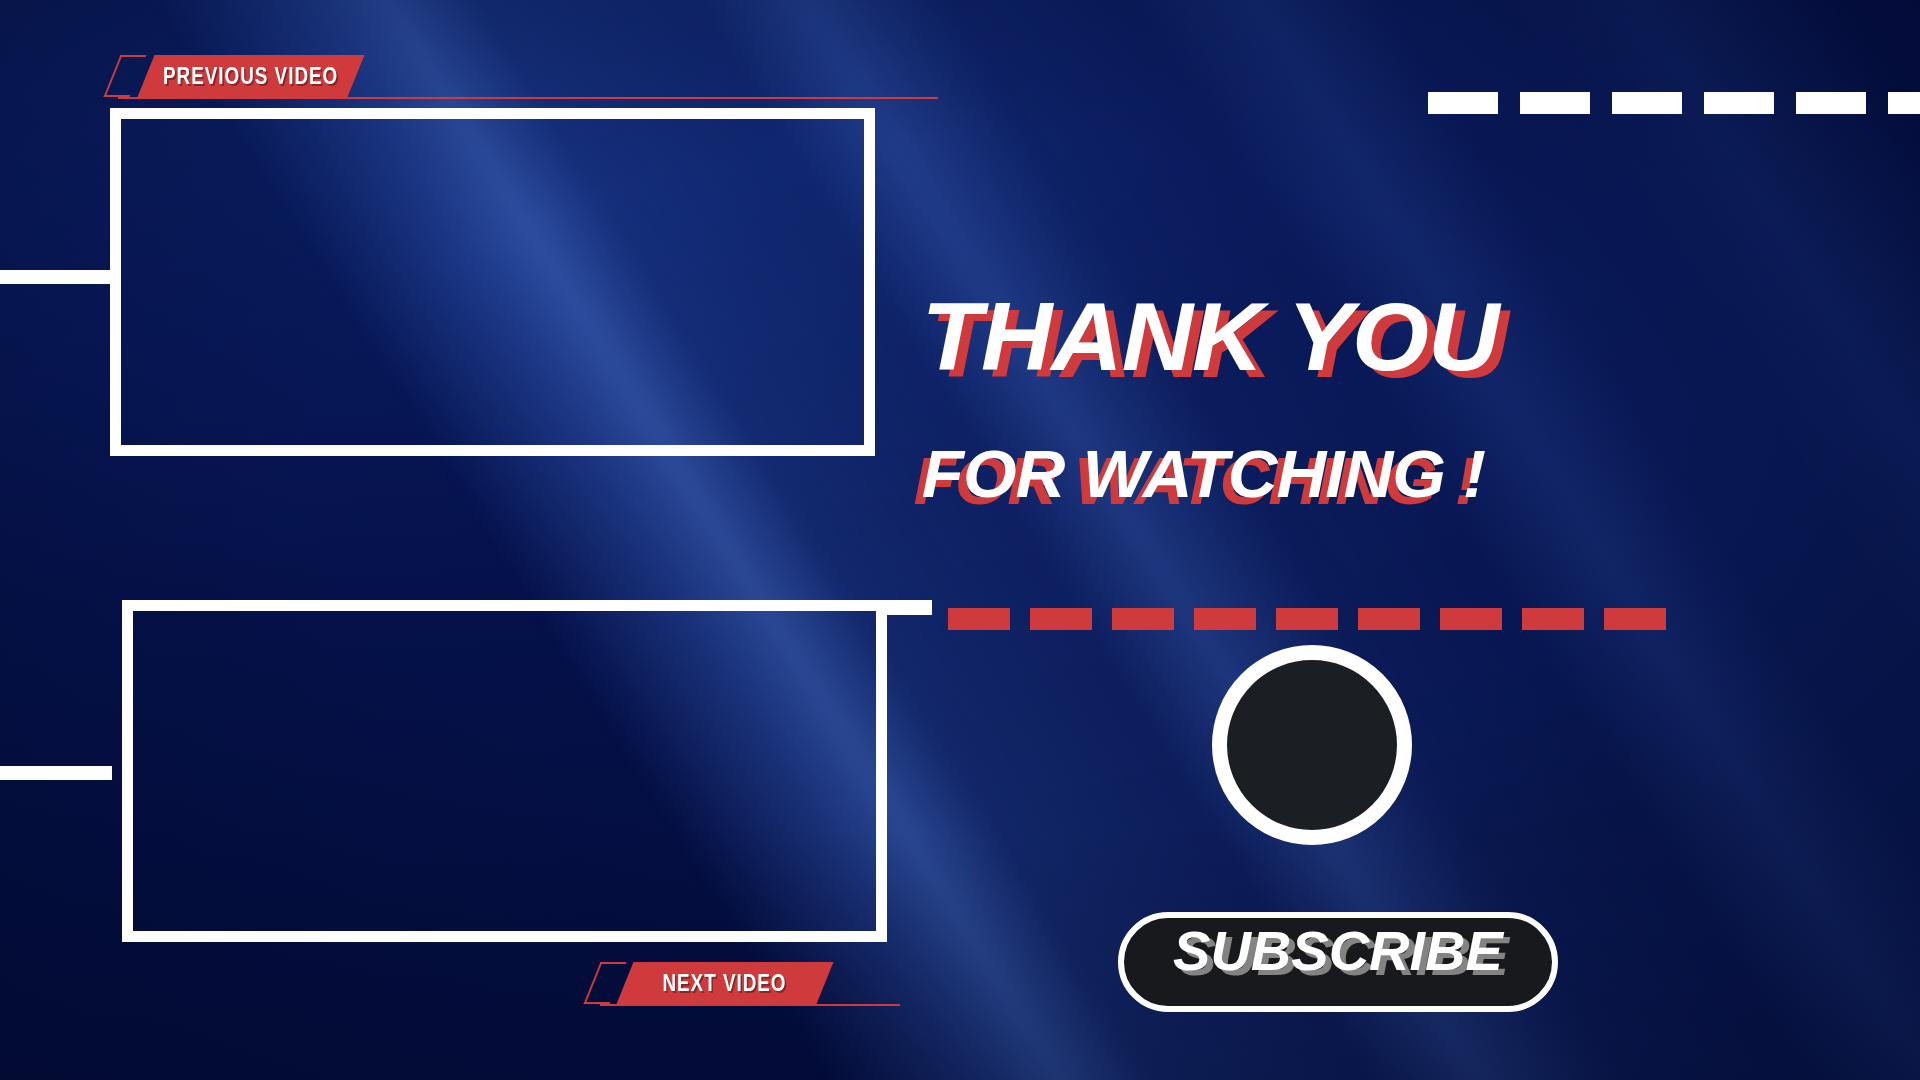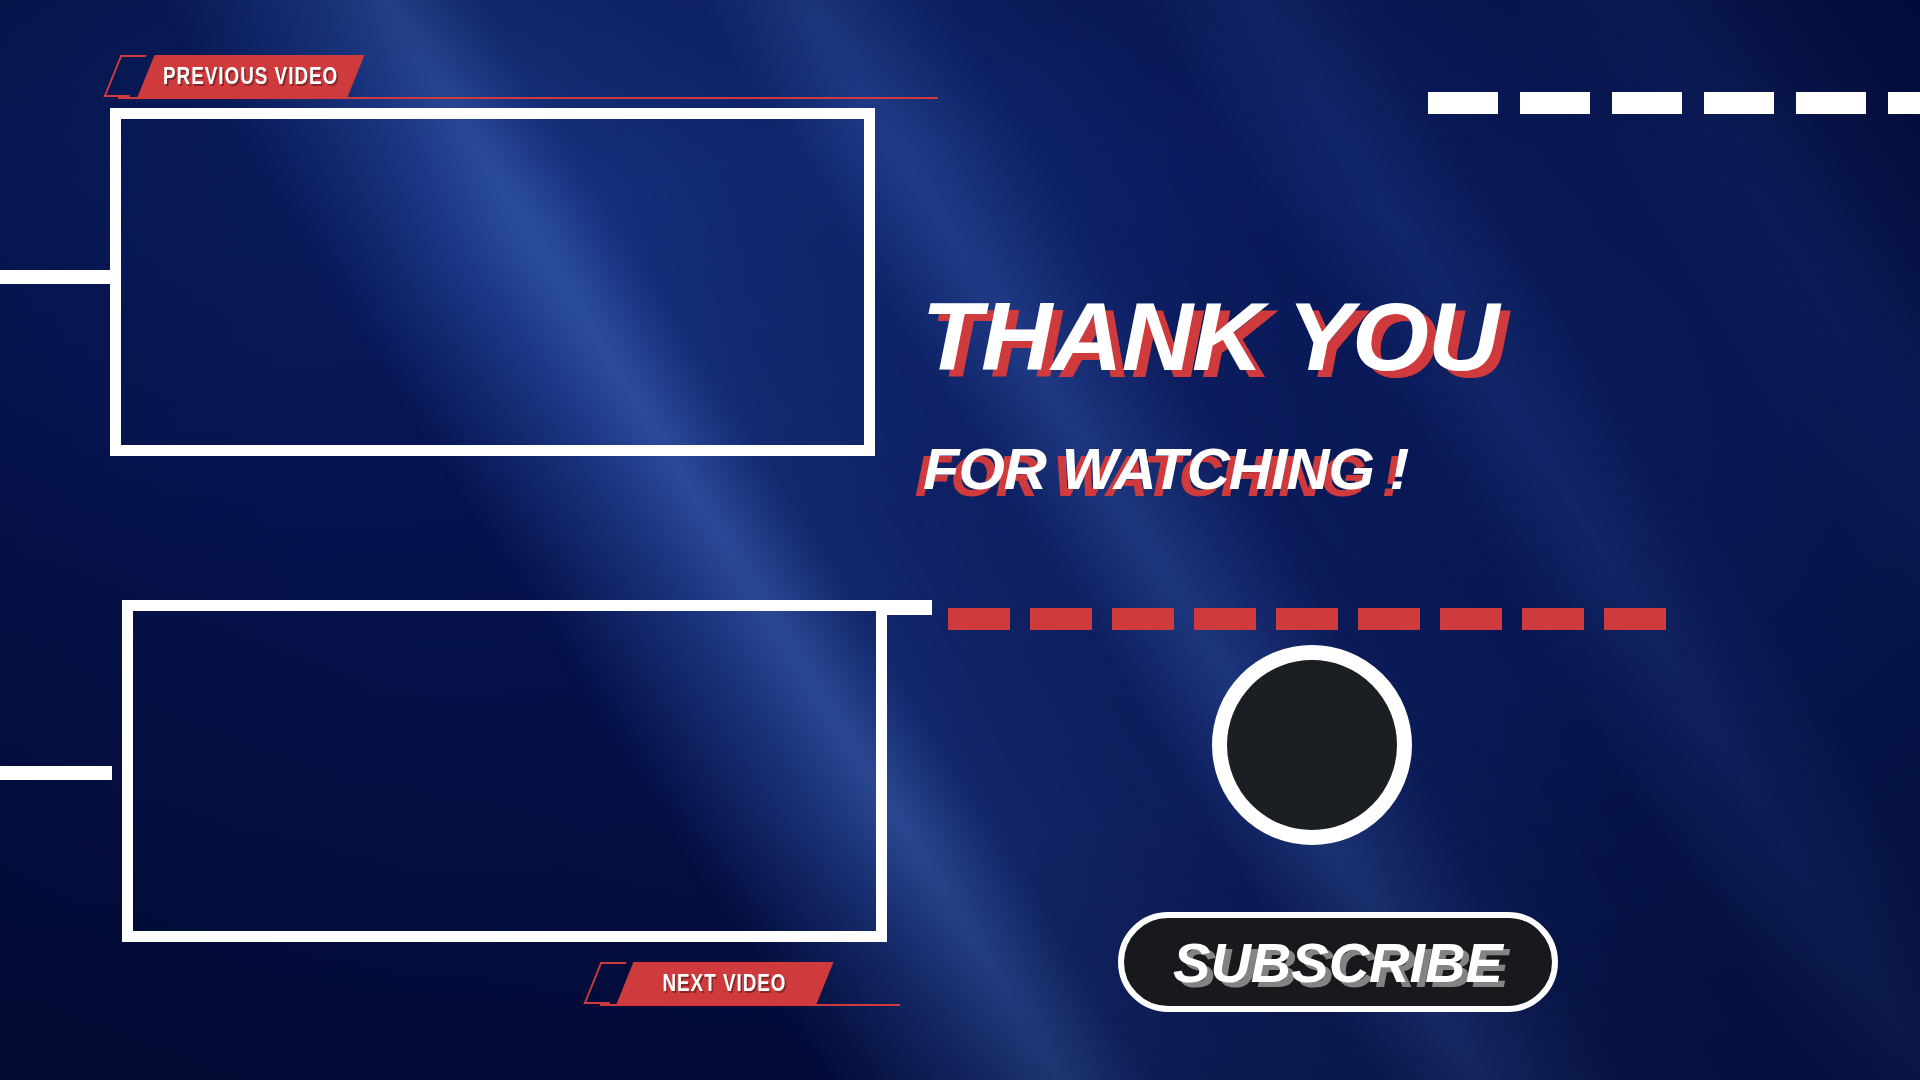--- a/index.html
+++ b/index.html
@@ -163,21 +163,21 @@
     line-height: 1;
   }
   #headline-1 {
     top: 255px;
     font-size: 96px;
     text-shadow: 9px 7px 0 #cf3b3c;
     margin-top: 34px;
   }
   #headline-2 {
     top: 440px;
-    font-size: 58px;
+    font-size: 67px;
     text-shadow: -8px 7px 0 #cf3b3c;
   }
   .headline .sq { display: inline-block; transform: scaleX(1.03); }
 
   
   #avatar {
     position: absolute;
     left: 1212px;
     top: 645px;
     width: 200px;
@@ -193,21 +193,21 @@
     position: absolute;
     left: 1118px;
     top: 912px;
     width: 440px;
     height: 100px;
     border-radius: 52px;
     background: #17191d;
     border: 6px solid #ffffff;
     box-sizing: border-box;
     display: flex;
-    align-items: center;
+    align-items: flex-start;
     justify-content: center;
   }
   #subscribe-label {
     color: #ffffff;
     font-size: 56px;
     font-weight: 700;
     font-style: italic;
     letter-spacing: 0px;
     text-shadow: 6px 5px 0 rgba(150,150,150,0.85);
     white-space: nowrap;

